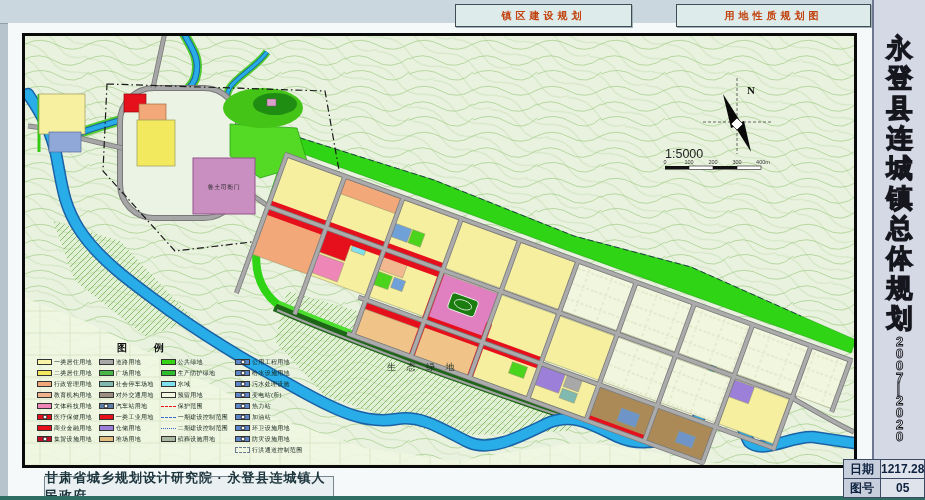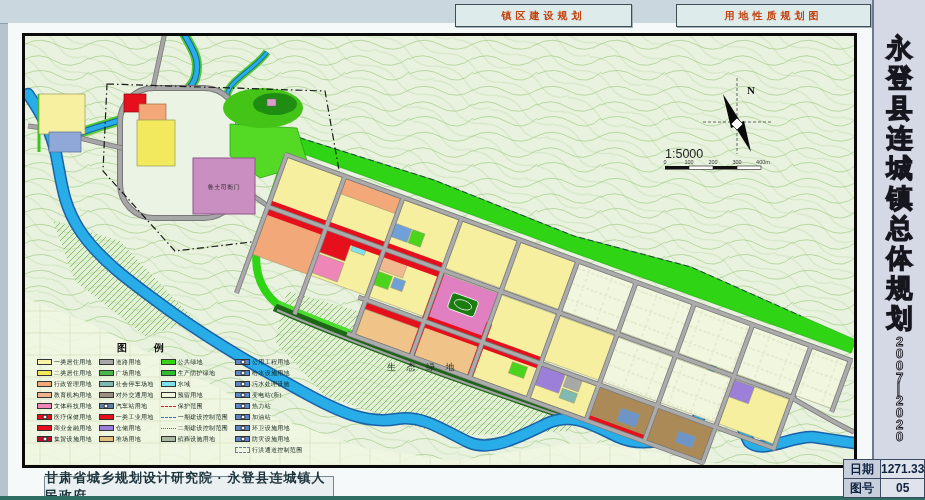--- a/index.html
+++ b/index.html
@@ -439,19 +439,19 @@
       <div class="sb-num vdash">—</div>
       <div class="sb-num">2</div>
       <div class="sb-num">0</div>
       <div class="sb-num">2</div>
       <div class="sb-num">0</div>
     </div>
 </div>
 
 <div id="info">
   <div class="info-label">日期</div>
-  <div class="info-value">1271.33</div>
+  <div class="info-value">1217.28</div>
   <div class="info-label">图号</div>
   <div class="info-value">05</div>
 </div>
 
 <div class="orgbox">甘肃省城乡规划设计研究院 · 永登县连城镇人民政府</div>
 <div class="bottomstrip"></div>
 
 </body></html>

